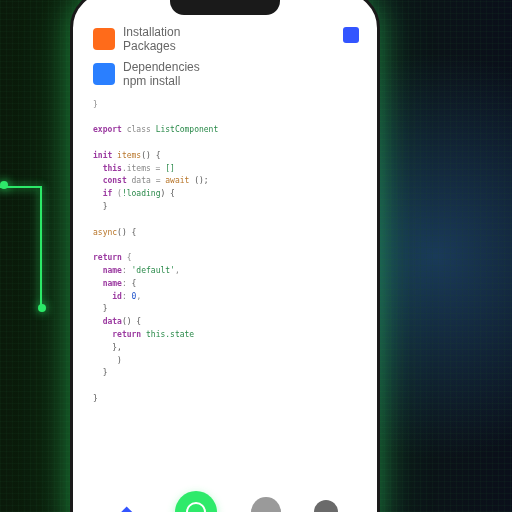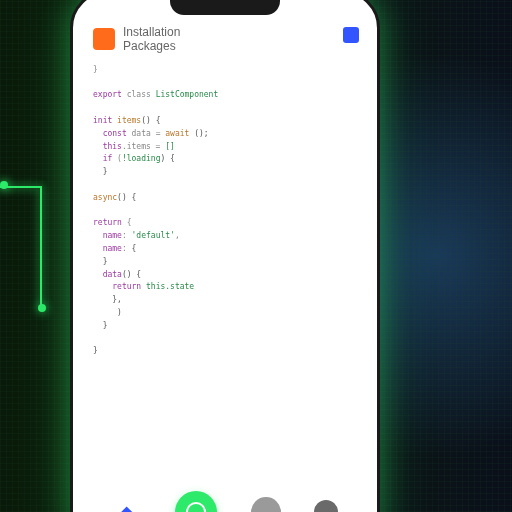--- a/index.html
+++ b/index.html
@@ -22,21 +22,21 @@
 .notch{position:absolute;top:0;left:50%;transform:translateX(-50%);width:110px;height:22px;background:#1a1a1a;border-radius:0 0 14px 14px;z-index:10}
 .screen{position:absolute;inset:4px;background:#fff;border-radius:34px;padding:28px 16px 60px;overflow:hidden}
 .hdr{display:flex;align-items:center;gap:8px;margin-bottom:6px}
 .ico{width:22px;height:22px;border-radius:4px;flex-shrink:0}
 .ico.o{background:#ff6b1a}
 .ico.b{background:#2a7fff}
 .htxt{font-size:12px;color:#666;line-height:1.2}
 .tag{position:absolute;top:30px;right:14px;width:16px;height:16px;background:#3355ff;border-radius:3px}
 .code{font-family:ui-monospace,monospace;font-size:8px;line-height:1.6;color:#888;margin-top:10px}
 .code .l{white-space:pre;filter:blur(0.4px)}
-.kw{color:#9b3aa0;font-weight:400}
+.kw{color:#9b3aa0;font-weight:700}
 .fn{color:#b8762a}
 .st{color:#2a8a4a}
 .op{color:#555}
 .nm{color:#2255cc}
 .nav{position:absolute;bottom:6px;left:0;right:0;height:50px;display:flex;align-items:center;justify-content:space-around;padding:0 18px}
 .nb{width:30px;height:30px;border-radius:50%;display:flex;align-items:center;justify-content:center}
 .nb.home{color:#3355ff;font-size:18px}
 .nb.fab{width:42px;height:42px;background:#2eea6a;box-shadow:0 2px 8px #2eea6a55}
 .nb.fab::after{content:"";width:16px;height:16px;border:2.5px solid #fff;border-radius:50%}
 .nb.g1{background:#9a9a9a}
@@ -59,37 +59,45 @@
 
   <div class="tag"></div>
 
   <div class="hdr">
    <div class="ico o"></div>
    <div class="htxt">
     <div>Installation</div>
     <div>Packages</div>
    </div>
   </div>
+  <div class="hdr">
+   <div class="ico b"></div>
+   <div class="htxt">
+    <div>Dependencies</div>
+    <div>npm install</div>
+   </div>
+  </div>
 
   <div class="code" id="code">
         <div class="l">}</div>
         <div class="l"> </div>
         <div class="l"><span class="kw">export</span> class <span class="st">ListComponent</span></div>
         <div class="l"> </div>
         <div class="l"><span class="kw">init</span> <span class="fn">items</span><span class="op">() {</span></div>
+        <div class="l">  <span class="kw">this</span>.items = <span class="st">[]</span></div>
         <div class="l">  <span class="kw">const</span> data = <span class="fn">await</span><span class="op"> ();</span></div>
-        <div class="l">  <span class="kw">this</span>.items = <span class="st">[]</span></div>
         <div class="l">  <span class="kw">if</span> (<span class="st">!loading</span><span class="op">) {</span></div>
         <div class="l">  <span class="op">}</span></div>
         <div class="l"> </div>
         <div class="l"><span class="fn">async</span><span class="op">() {</span></div>
         <div class="l"> </div>
         <div class="l"><span class="kw">return</span> {</div>
         <div class="l">  <span class="kw">name</span>: <span class="st">'default'</span>,</div>
         <div class="l">  <span class="kw">name</span>: <span class="op">{</span></div>
+        <div class="l">    <span class="kw">id</span>: <span class="nm">0</span>,</div>
         <div class="l">  <span class="op">}</span></div>
         <div class="l">  <span class="kw">data</span><span class="op">() {</span></div>
         <div class="l">    <span class="kw">return</span> <span class="st">this.state</span></div>
         <div class="l">    <span class="op">},</span></div>
         <div class="l">     <span class="op">)</span></div>
         <div class="l">  <span class="op">}</span></div>
         <div class="l"> </div>
         <div class="l"><span class="op">}</span></div>
       </div>
 

